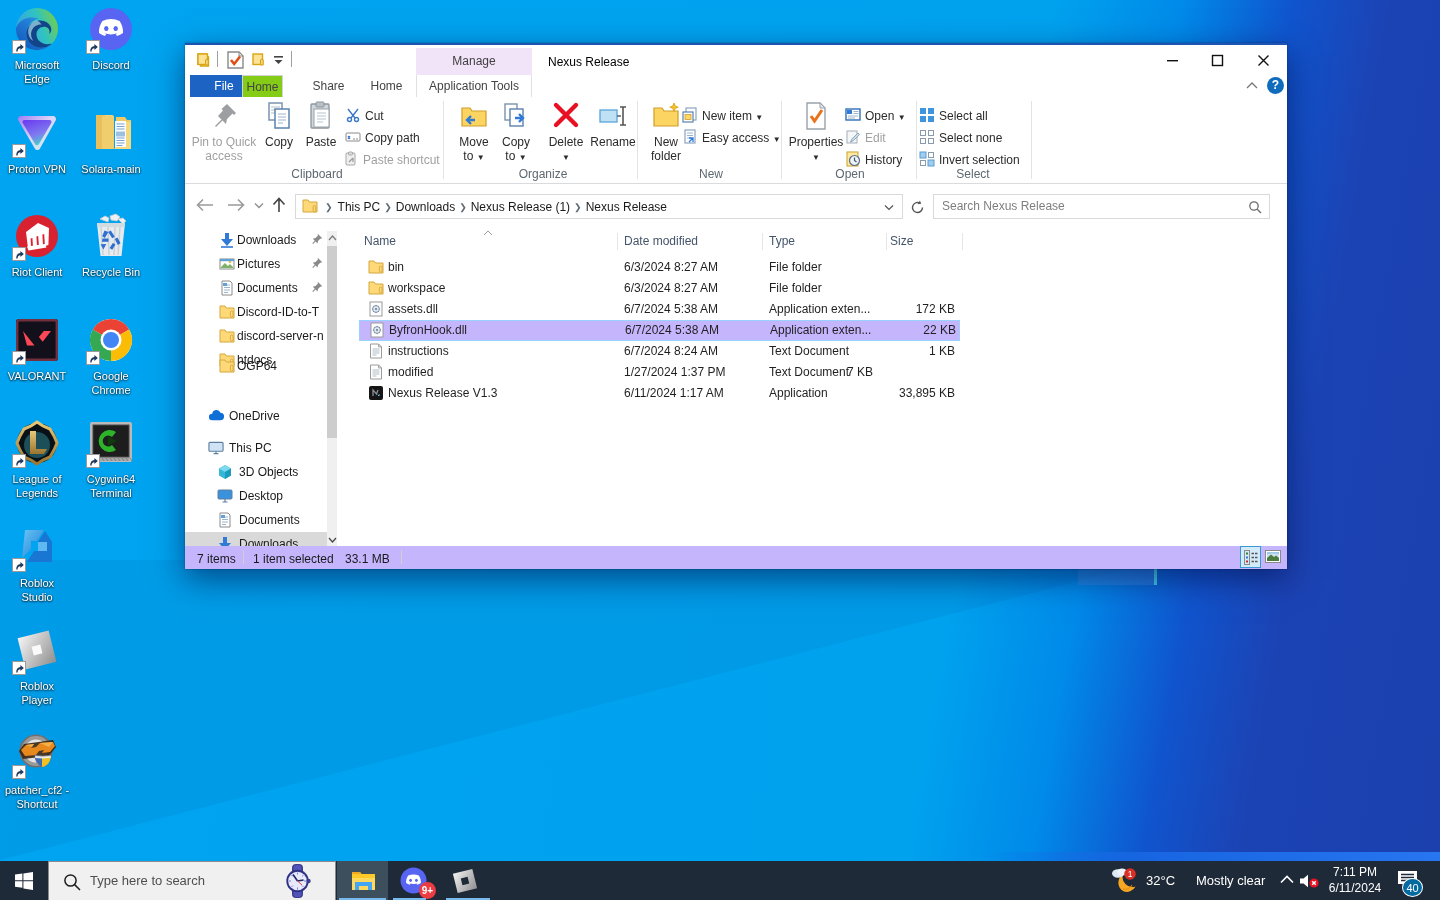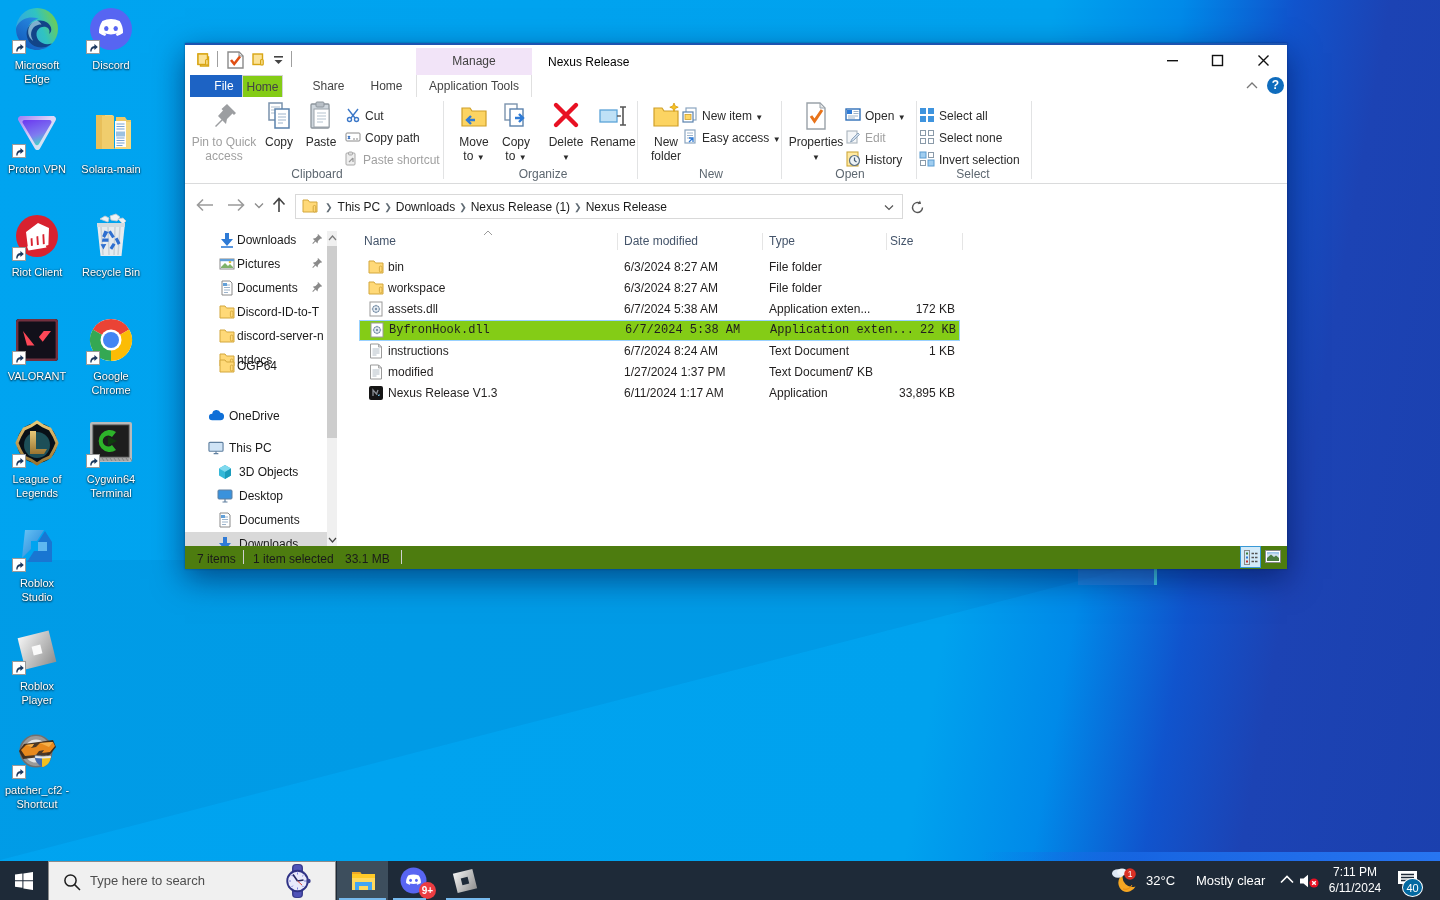--- a/index.html
+++ b/index.html
@@ -57,23 +57,23 @@
 .pin { position:absolute; left:126px; top:5px; width:12px; height:12px; }
 #sscroll { position:absolute; left:142px; top:0; width:10px; height:315px; background:#f0f0f0; }
 #sthumb { position:absolute; left:142px; top:15px; width:10px; height:192px; background:#cdcdcd; }
 
 #flist { position:absolute; left:170px; top:0; width:932px; height:315px; }
 .hcell { position:absolute; top:0; height:21px; color:#44546a; font-size:12px; padding-top:3px; }
 .hsep { position:absolute; top:2px; width:1px; height:17px; background:#e5e5e5; }
 .frow { position:absolute; left:0; width:790px; height:21px; }
 .fcell { position:absolute; top:3px; font-size:12px; color:#211f1f; white-space:nowrap; }
 .ficon { position:absolute; left:13px; top:2px; width:16px; height:16px; }
-.fsel { background:#84cc16; border:1px solid #99d1ff;font-family:Liberation Mono, monospace; }
-
-#statusbar { position:absolute; left:0; top:501px; width:100%; height:23px; background:#4d7c0f; font-size:12px; color:#1a1a1a; }
+.fsel { background:#c4b5fd; border:1px solid #99d1ff; }
+
+#statusbar { position:absolute; left:0; top:501px; width:100%; height:23px; background:#c4b5fd; font-size:12px; color:#1a1a1a; }
 
 #taskbar { position:absolute; left:0; top:861px; width:1440px; height:39px; background:#1e2a38; }
 #startbtn { position:absolute; left:0; top:0; width:48px; height:39px; }
 #tsearch { position:absolute; left:48px; top:0; width:288px; height:39px; background:#f0f0f0; border:1px solid #8c8c8c; border-bottom:none; color:#4e4e4e; font-size:13px; }
 .ttile { position:absolute; top:0; width:51px; height:39px; }
 .tuline { position:absolute; bottom:0; left:6px; right:6px; height:2px; background:#76b9ed; }
 #tray { position:absolute; left:0; top:0; width:1440px; height:39px; color:#fff; font-size:13px; }
 </style>
 </head>
 <body>
@@ -548,20 +548,26 @@
         </svg>
       <div style="position:absolute;left:25px;top:5px;white-space:nowrap"><span class="csep">❯</span><span class="crumb" style="margin-left:1px">This PC</span><span class="csep">❯</span><span class="crumb">Downloads</span><span class="csep">❯</span><span class="crumb">Nexus Release (1)</span><span class="csep">❯</span><span class="crumb">Nexus Release</span></div>
       <svg style="position:absolute;right:8px;top:9px" width="10" height="7" viewBox="0 0 10 7">
           <path d="M1 1.5l4 4 4-4" fill="none" stroke="#555" stroke-width="1.2"></path>
         </svg>
     </div>
     <svg style="position:absolute;left:725px;top:16px" width="15" height="15" viewBox="0 0 15 15">
         <path d="M12.5 7.5a5 5 0 1 1-2-4" fill="none" stroke="#555" stroke-width="1.4"></path>
         <path d="M10 .5l1 3.2-3.3.6z" fill="#555"></path>
       </svg>
+    <div id="searchbox">Search Nexus Release
+      <svg style="position:absolute;right:7px;top:5px" width="14" height="14" viewBox="0 0 14 14">
+          <circle cx="6" cy="6" r="4.2" fill="none" stroke="#6c6c6c" stroke-width="1.3"></circle>
+          <path d="M9.2 9.2L13 13" stroke="#6c6c6c" stroke-width="1.3"></path>
+        </svg>
+    </div>
   </div>
   <div id="content">
     <div id="sidebar">
       <div class="sitem" style="top:-3px">
           <svg class="si" style="left:34px" width="16" height="16" viewBox="0 0 16 16">
             <path d="M6 1h4v6h4l-6 7-6-7h4z" fill="#2f7bd6"></path>
             <path d="M2 15h12" stroke="#2f7bd6" stroke-width="1.6"></path>
           </svg>
           <span class="st" style="left:52px">Downloads</span>
           <svg class="pin" width="12" height="12" viewBox="0 0 12 12">

